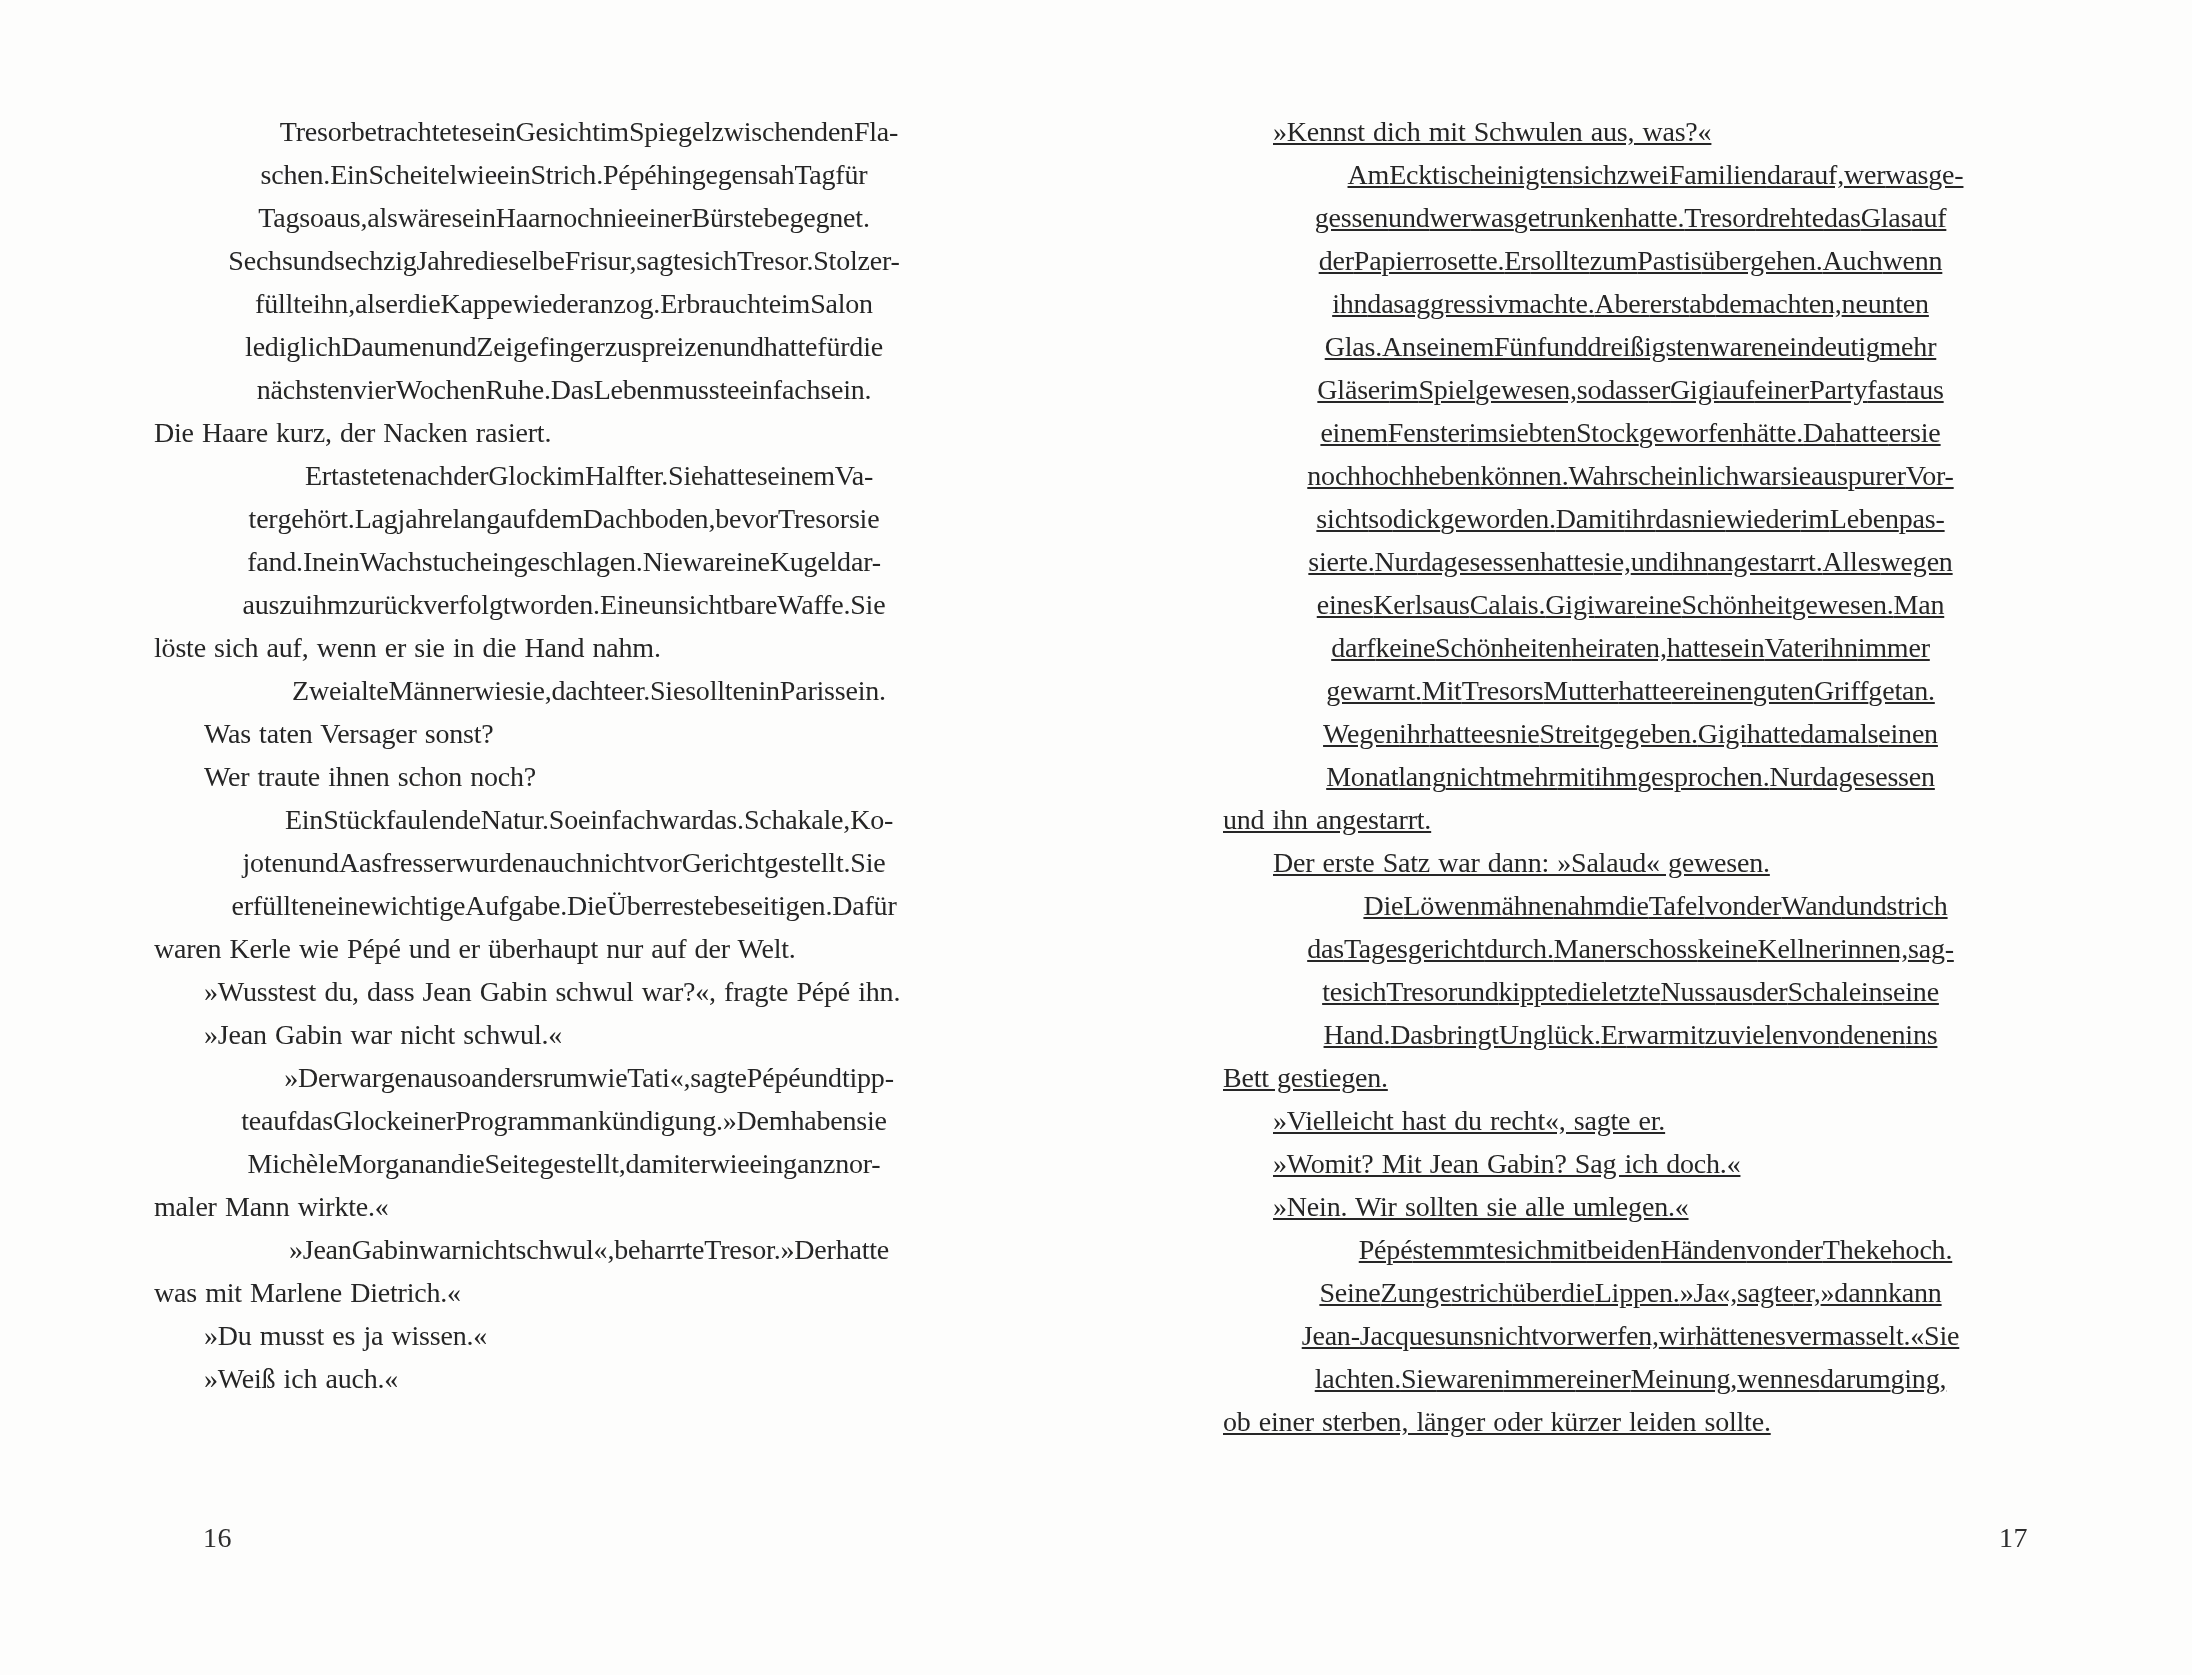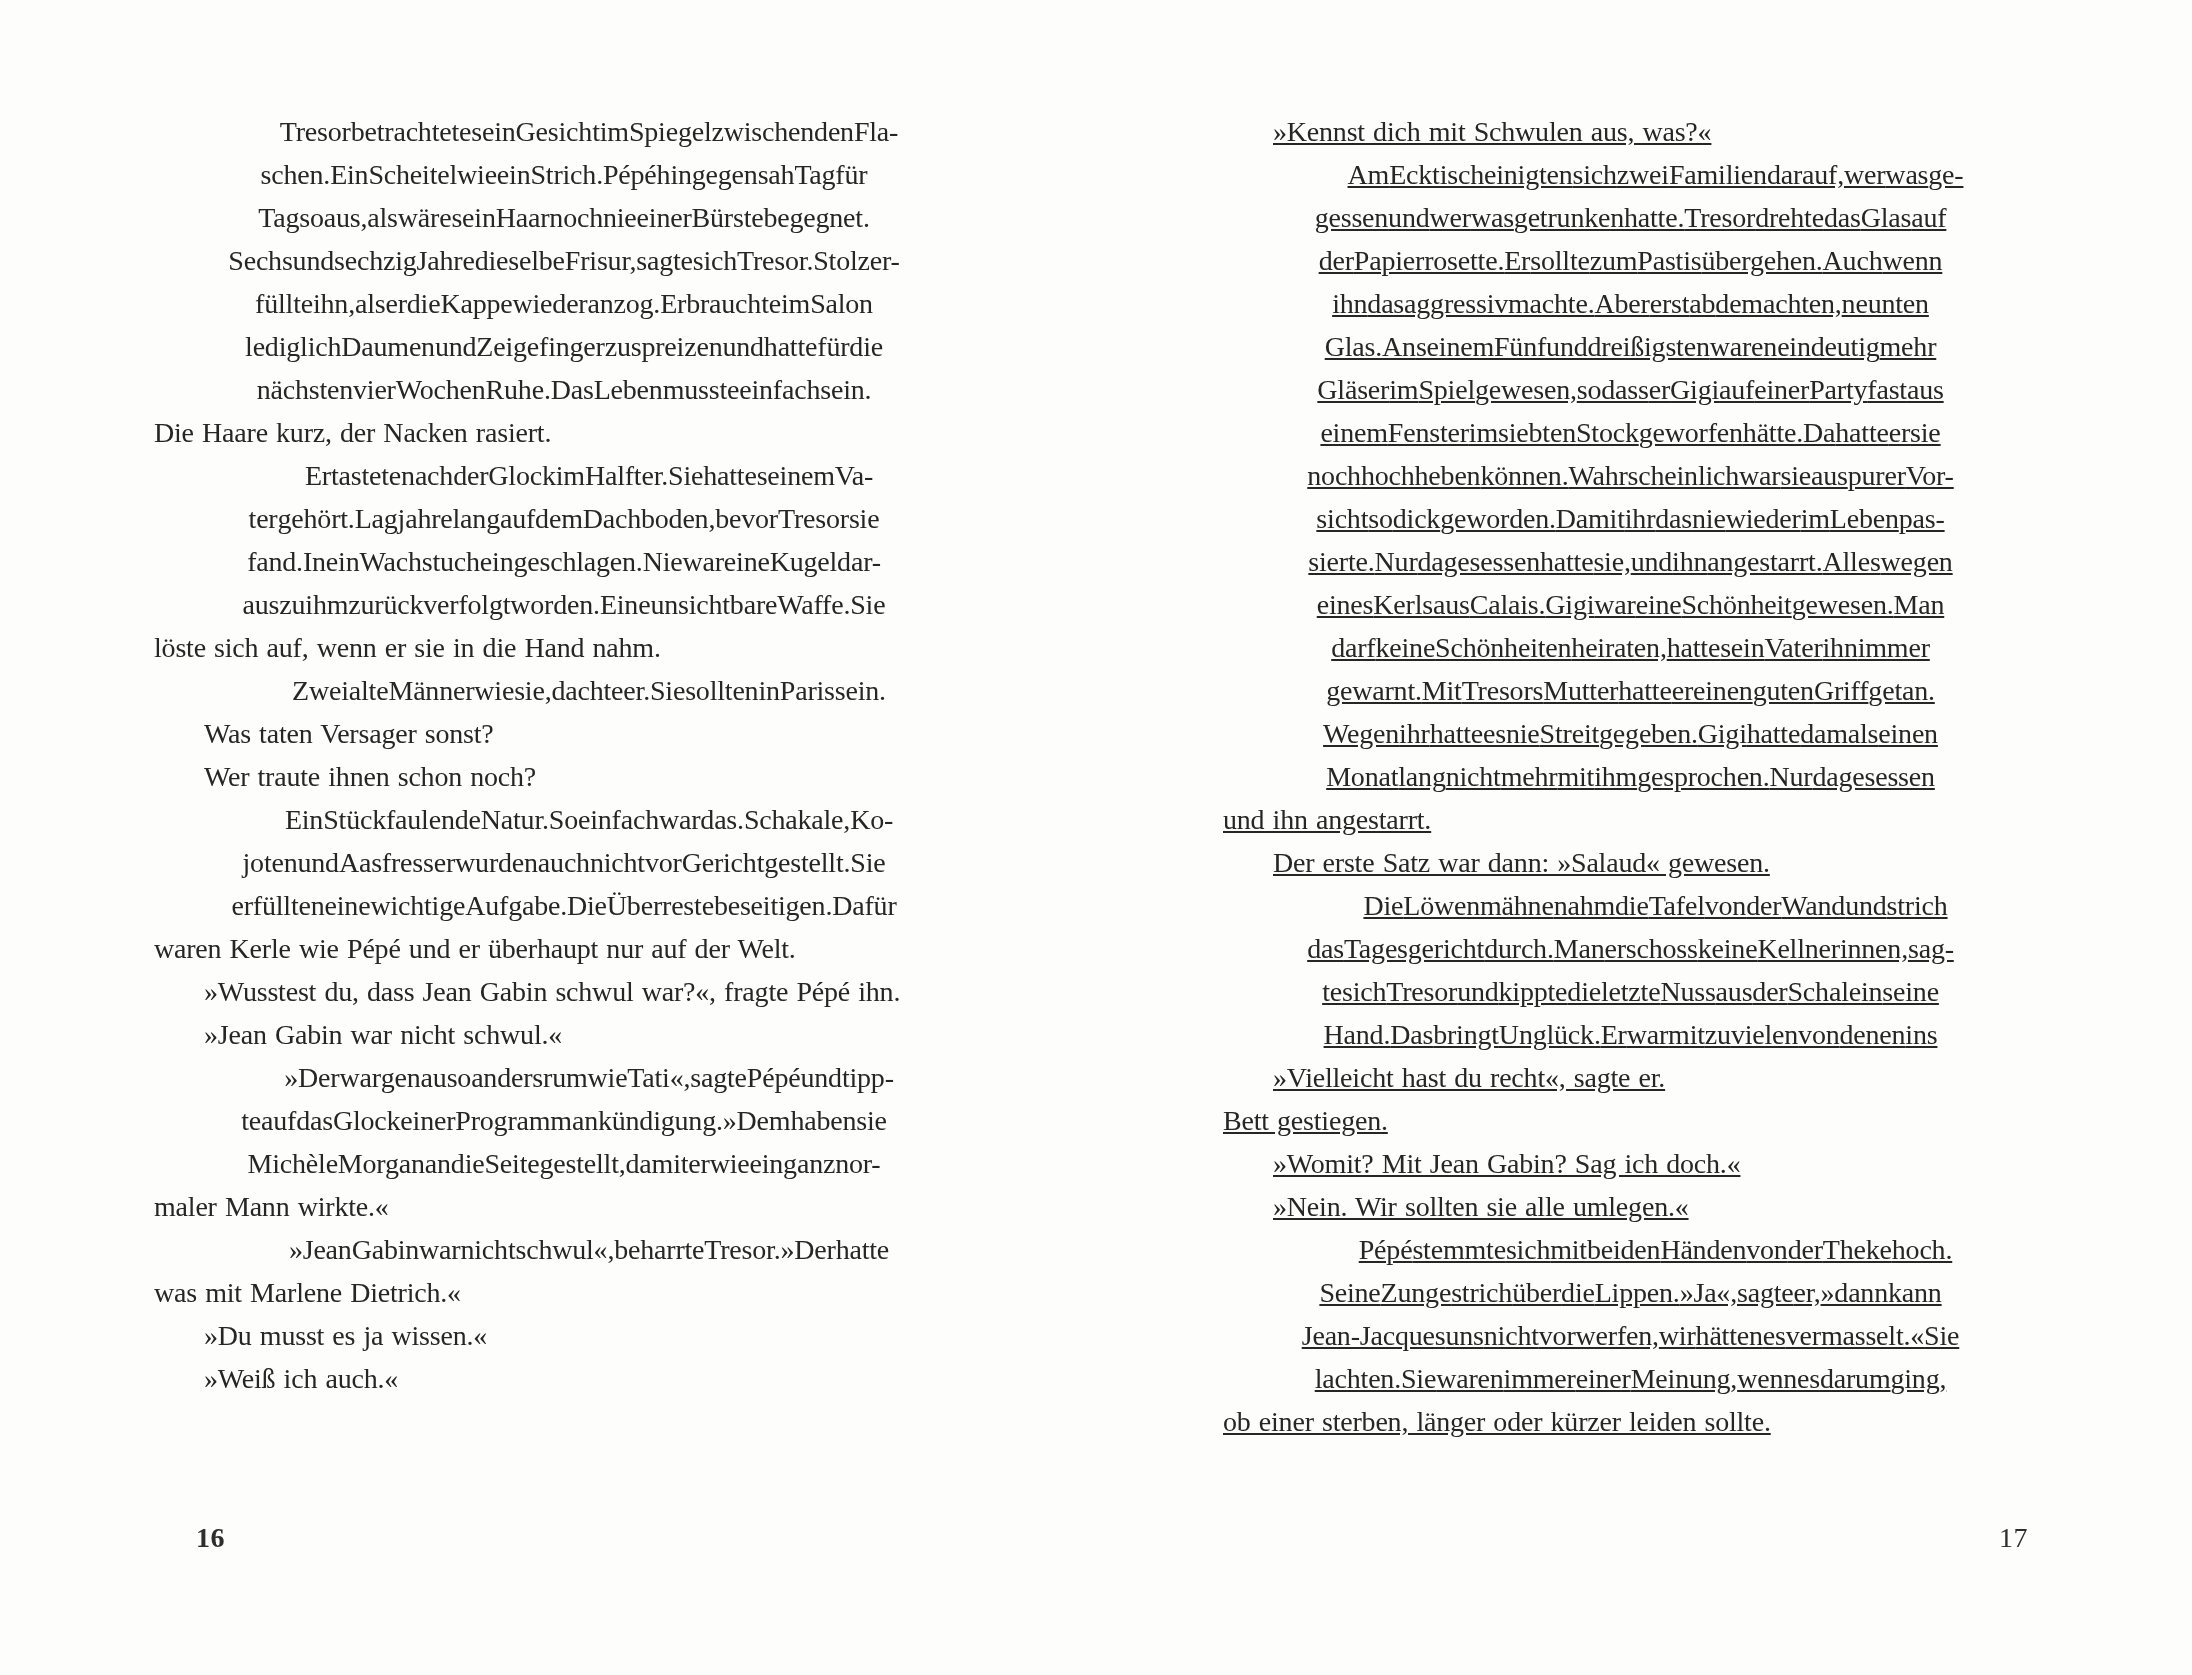--- a/index.html
+++ b/index.html
@@ -20,21 +20,21 @@
     line-height:43px;height:43px;
     white-space:nowrap;word-spacing:1.4px;
   }
   .line.ind{padding-left:50px;}
   .line.just{display:flex;flex-wrap:nowrap;justify-content:center;word-spacing:0;}
   .line.just .w{flex:0 0 auto;}
   .pagenum{
     position:absolute;top:1522px;
     font-size:28px;color:#2e2e2e;letter-spacing:0.5px;
   }
-  .pagenum.left{left:196px;font-weight:bold;}
+  .pagenum.left{left:203px;}
   .pagenum.right{left:1999px;font-family:Liberation Serif, serif;}
 </style>
 </head>
 <body>
 
 <div class="spread">
 
   <section>
     <div class="text-block left">
         <div class="line just ind">
@@ -511,22 +511,22 @@
           <span class="w">Unglück.</span>
           <span class="w">Er</span>
           <span class="w">war</span>
           <span class="w">mit</span>
           <span class="w">zu</span>
           <span class="w">vielen</span>
           <span class="w">von</span>
           <span class="w">denen</span>
           <span class="w">ins</span>
         </div>
+        <div class="line">Bett gestiegen.</div>
         <div class="line ind">»Vielleicht hast du recht«, sagte er.</div>
-        <div class="line">Bett gestiegen.</div>
         <div class="line ind">»Womit? Mit Jean Gabin? Sag ich doch.«</div>
         <div class="line ind">»Nein. Wir sollten sie alle umlegen.«</div>
         <div class="line just ind">
           <span class="w">Pépé</span>
           <span class="w">stemmte</span>
           <span class="w">sich</span>
           <span class="w">mit</span>
           <span class="w">beiden</span>
           <span class="w">Händen</span>
           <span class="w">von</span>

